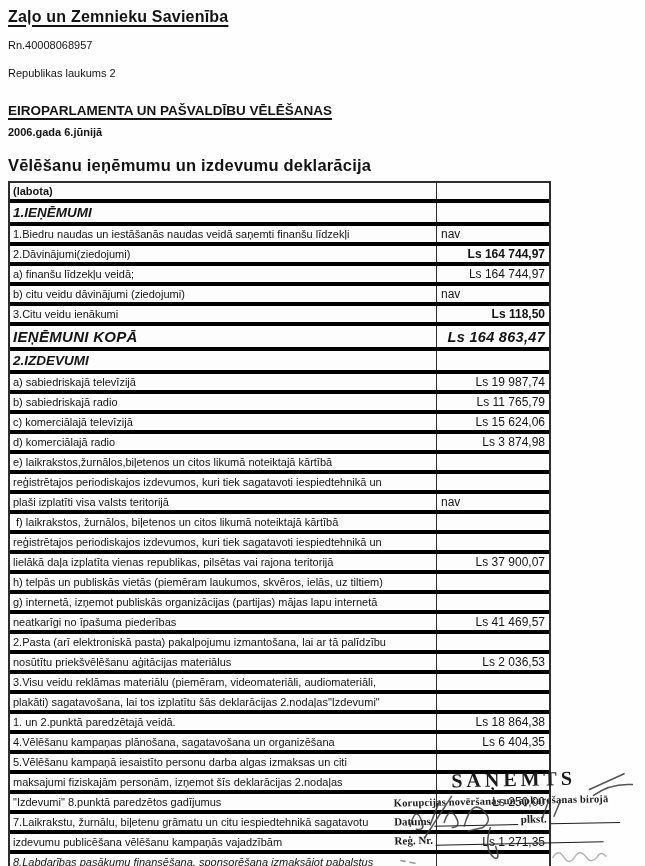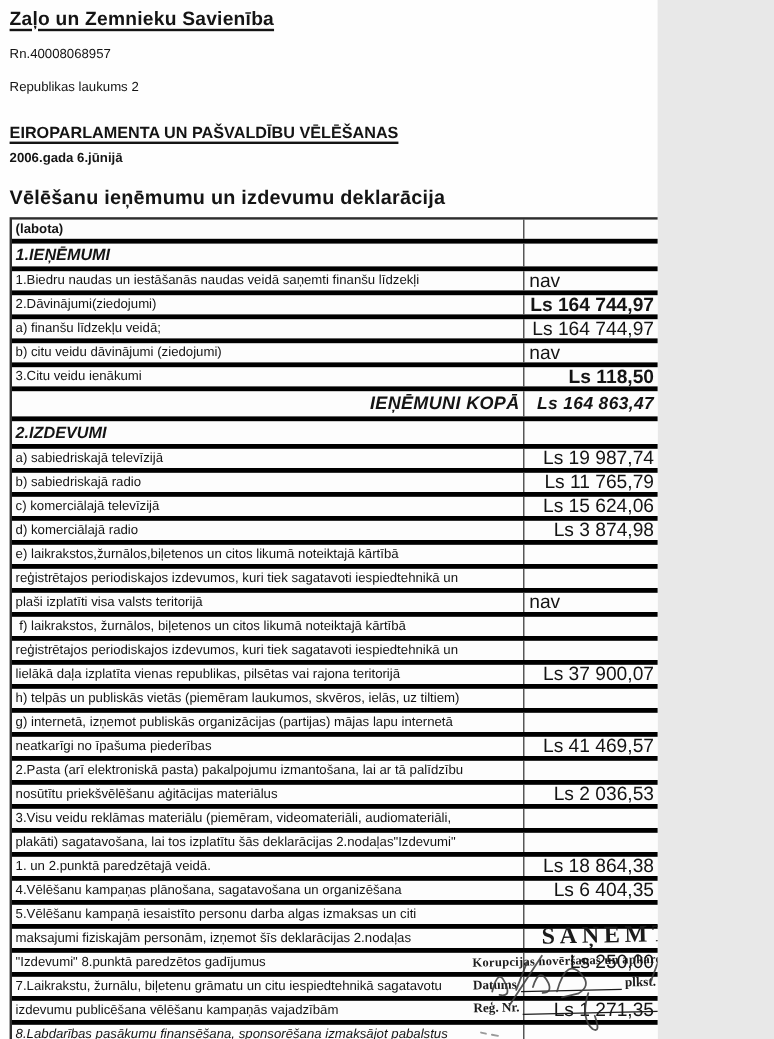--- a/index.html
+++ b/index.html
@@ -1,19 +1,19 @@
 <!DOCTYPE html>
 <html lang="lv"><head>
 <meta charset="utf-8">
 <style>
   html,body{margin:0;padding:0;}
   body{background:#e8e8e8;}
   .page{
     position:relative;
-    width:548px;height:866px;
+    width:645px;height:866px;
     background:#fefefe;
     font-family:"Liberation Sans",sans-serif;
     color:#141414;
     overflow:hidden;
   }
   
   .header{padding:8px 0 0 8px;}
   .org-name{
     font-size:16px;font-weight:bold;letter-spacing:.2px;
     text-decoration:underline;text-decoration-thickness:2px;text-underline-offset:3px;
@@ -40,27 +40,27 @@
   .cell-label{
     width:427px;box-sizing:border-box;
     border-right:1.5px solid #2d2d2d;
     padding:2px 3px 1px 3px;
     font-size:11px;line-height:13px;
     white-space:pre-wrap;
   }
   .cell-value{
     flex:1;box-sizing:border-box;
     padding:2px 4px 1px 4px;
-    font-size:16px;line-height:13px;
+    font-size:12px;line-height:13px;
     text-align:right;
   }
   .va-left{text-align:left;}
   .bold{font-weight:bold;}
   .section{font-weight:bold;font-style:italic;font-size:13.5px;line-height:16px;}
-  .total{font-weight:bold;font-style:italic;font-size:15px;line-height:18px;letter-spacing:.3px;text-align:right;}
+  .total{font-weight:bold;font-style:italic;font-size:15px;line-height:18px;letter-spacing:.3px;}
   .cell-value.total{font-size:14.5px;}
   .cell-value.bold{font-weight:bold;}
   
   .stamp{
     position:absolute;left:394px;top:768px;width:250px;height:96px;
     font-family:"Liberation Serif",serif;
     transform:rotate(-1.2deg);
     color:#1b1b1b;
   }
   .stamp-title{

